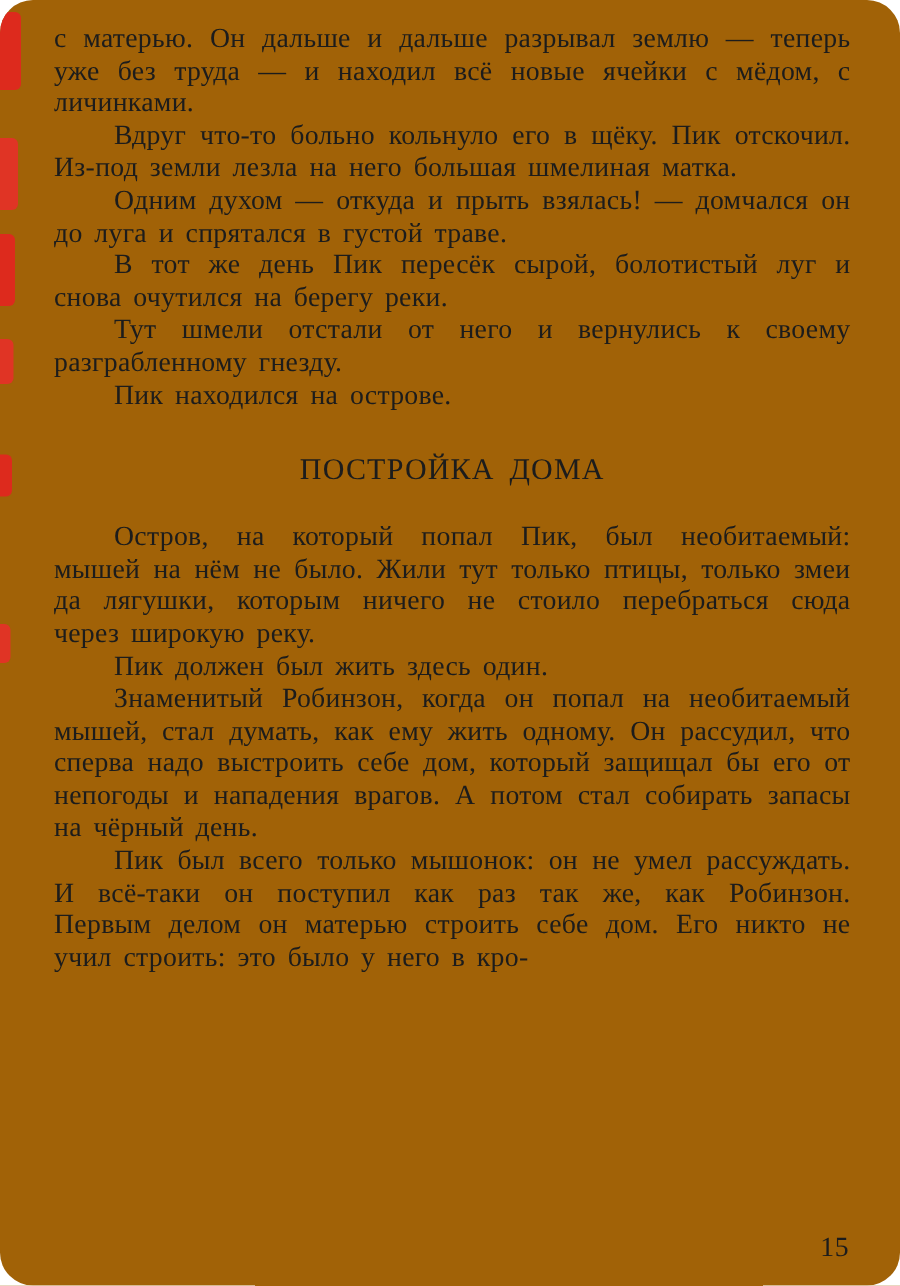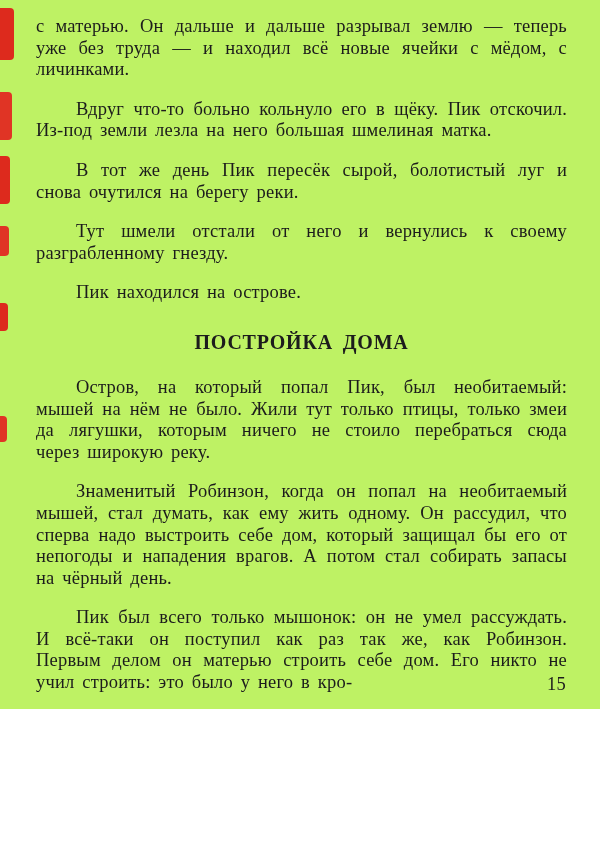--- a/index.html
+++ b/index.html
@@ -3,48 +3,48 @@
 <meta charset="utf-8">
 <style>
   html, body {
     margin: 0;
     padding: 0;
     background: #ffffff;
   }
   .page {
     position: relative;
     width: 600px;
-    height: 709px;
-    background: #bef264;
+    height: 857px;
+    background: #a16207;
     font-family: "Liberation Serif", "DejaVu Serif", serif;
     color: #1c1c1c;
     overflow: hidden;
+    border-radius: 22px;
   }
   .text-block {
     position: absolute;
     left: 36px;
     right: 33px;
     top: 16px;
   }
   .para {
     margin: 0;
     font-size: 18.5px;
     line-height: 21.6px;
     text-align: justify;
     word-spacing: 3px;
     letter-spacing: 0.2px;
   }
   .para.indent {
     text-indent: 40px;
-    margin-top: 18px;
   }
   .heading {
     margin: 27px 0 23px 0;
     font-size: 20px;
-    font-weight: bold;
+    font-weight: normal;
     text-align: center;
     letter-spacing: 0.8px;
     word-spacing: 4px;
   }
   .page-number {
     position: absolute;
     right: 34px;
     bottom: 14px;
     font-size: 18.5px;
     letter-spacing: 0.3px;
@@ -73,26 +73,28 @@
     <div class="strip s2"></div>
     <div class="strip s3"></div>
     <div class="strip s4"></div>
     <div class="strip s5"></div>
     <div class="strip s6"></div>
   </div>
 
   <main class="text-block">
     <p class="para">с матерью. Он дальше и дальше разрывал землю — теперь уже без труда — и находил всё новые ячейки с мёдом, с личинками.</p>
     <p class="para indent">Вдруг что-то больно кольнуло его в щёку. Пик отскочил. Из-под земли лезла на него большая шмелиная матка.</p>
+    <p class="para indent">Одним духом — откуда и прыть взялась! — домчался он до луга и спрятался в густой траве.</p>
     <p class="para indent">В тот же день Пик пересёк сырой, болотистый луг и снова очутился на берегу реки.</p>
     <p class="para indent">Тут шмели отстали от него и вернулись к своему разграбленному гнезду.</p>
     <p class="para indent">Пик находился на острове.</p>
 
     <h2 class="heading">ПОСТРОЙКА ДОМА</h2>
 
     <p class="para indent">Остров, на который попал Пик, был необитаемый: мышей на нём не было. Жили тут только птицы, только змеи да лягушки, которым ничего не стоило перебраться сюда через широкую реку.</p>
+    <p class="para indent">Пик должен был жить здесь один.</p>
     <p class="para indent">Знаменитый Робинзон, когда он попал на необитаемый мышей, стал думать, как ему жить одному. Он рассудил, что сперва надо выстроить себе дом, который защищал бы его от непогоды и нападения врагов. А потом стал собирать запасы на чёрный день.</p>
     <p class="para indent">Пик был всего только мышонок: он не умел рассуждать. И всё-таки он поступил как раз так же, как Робинзон. Первым делом он матерью строить себе дом. Его никто не учил строить: это было у него в кро-</p>
   </main>
 
   <div class="page-number">15</div>
 
 </div>
 
 </body></html>

